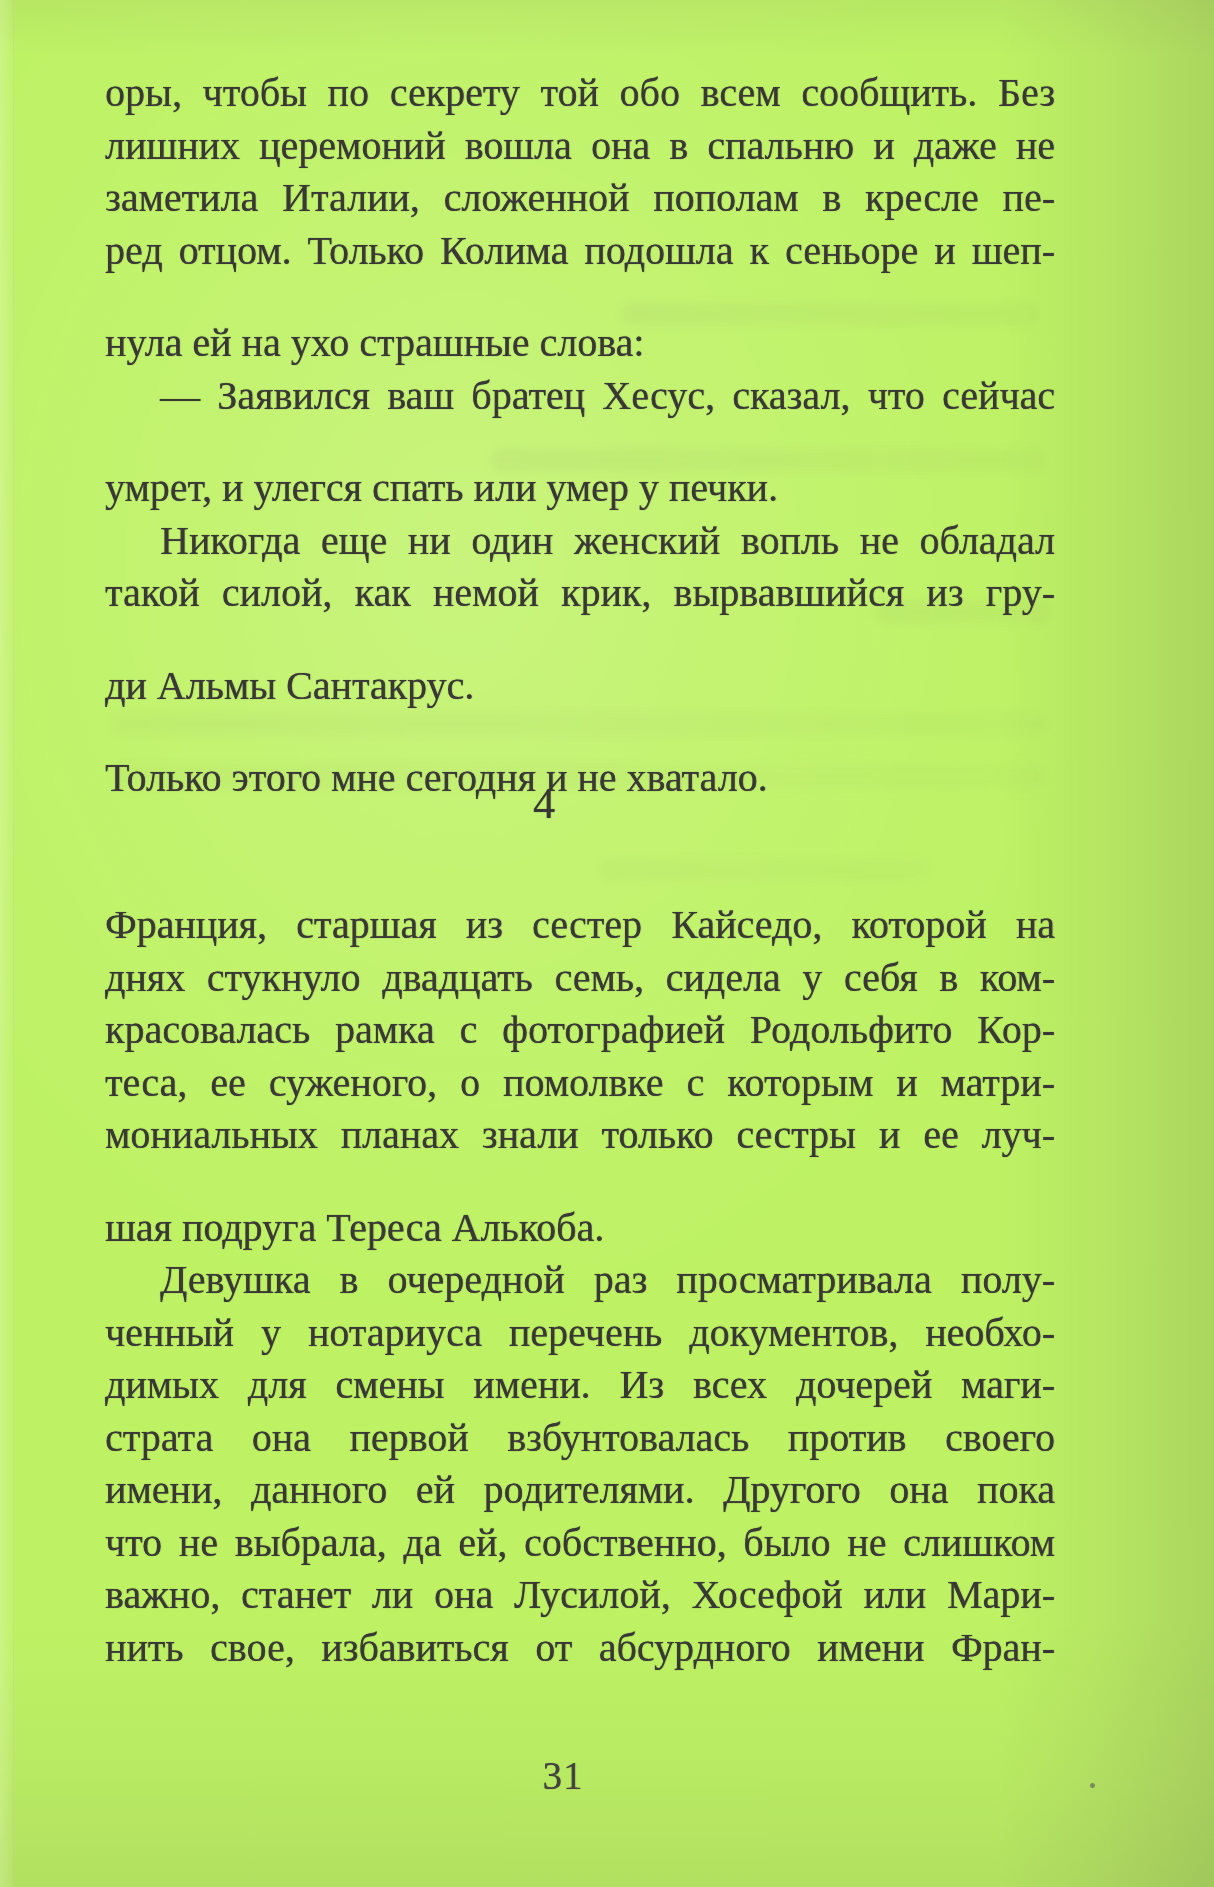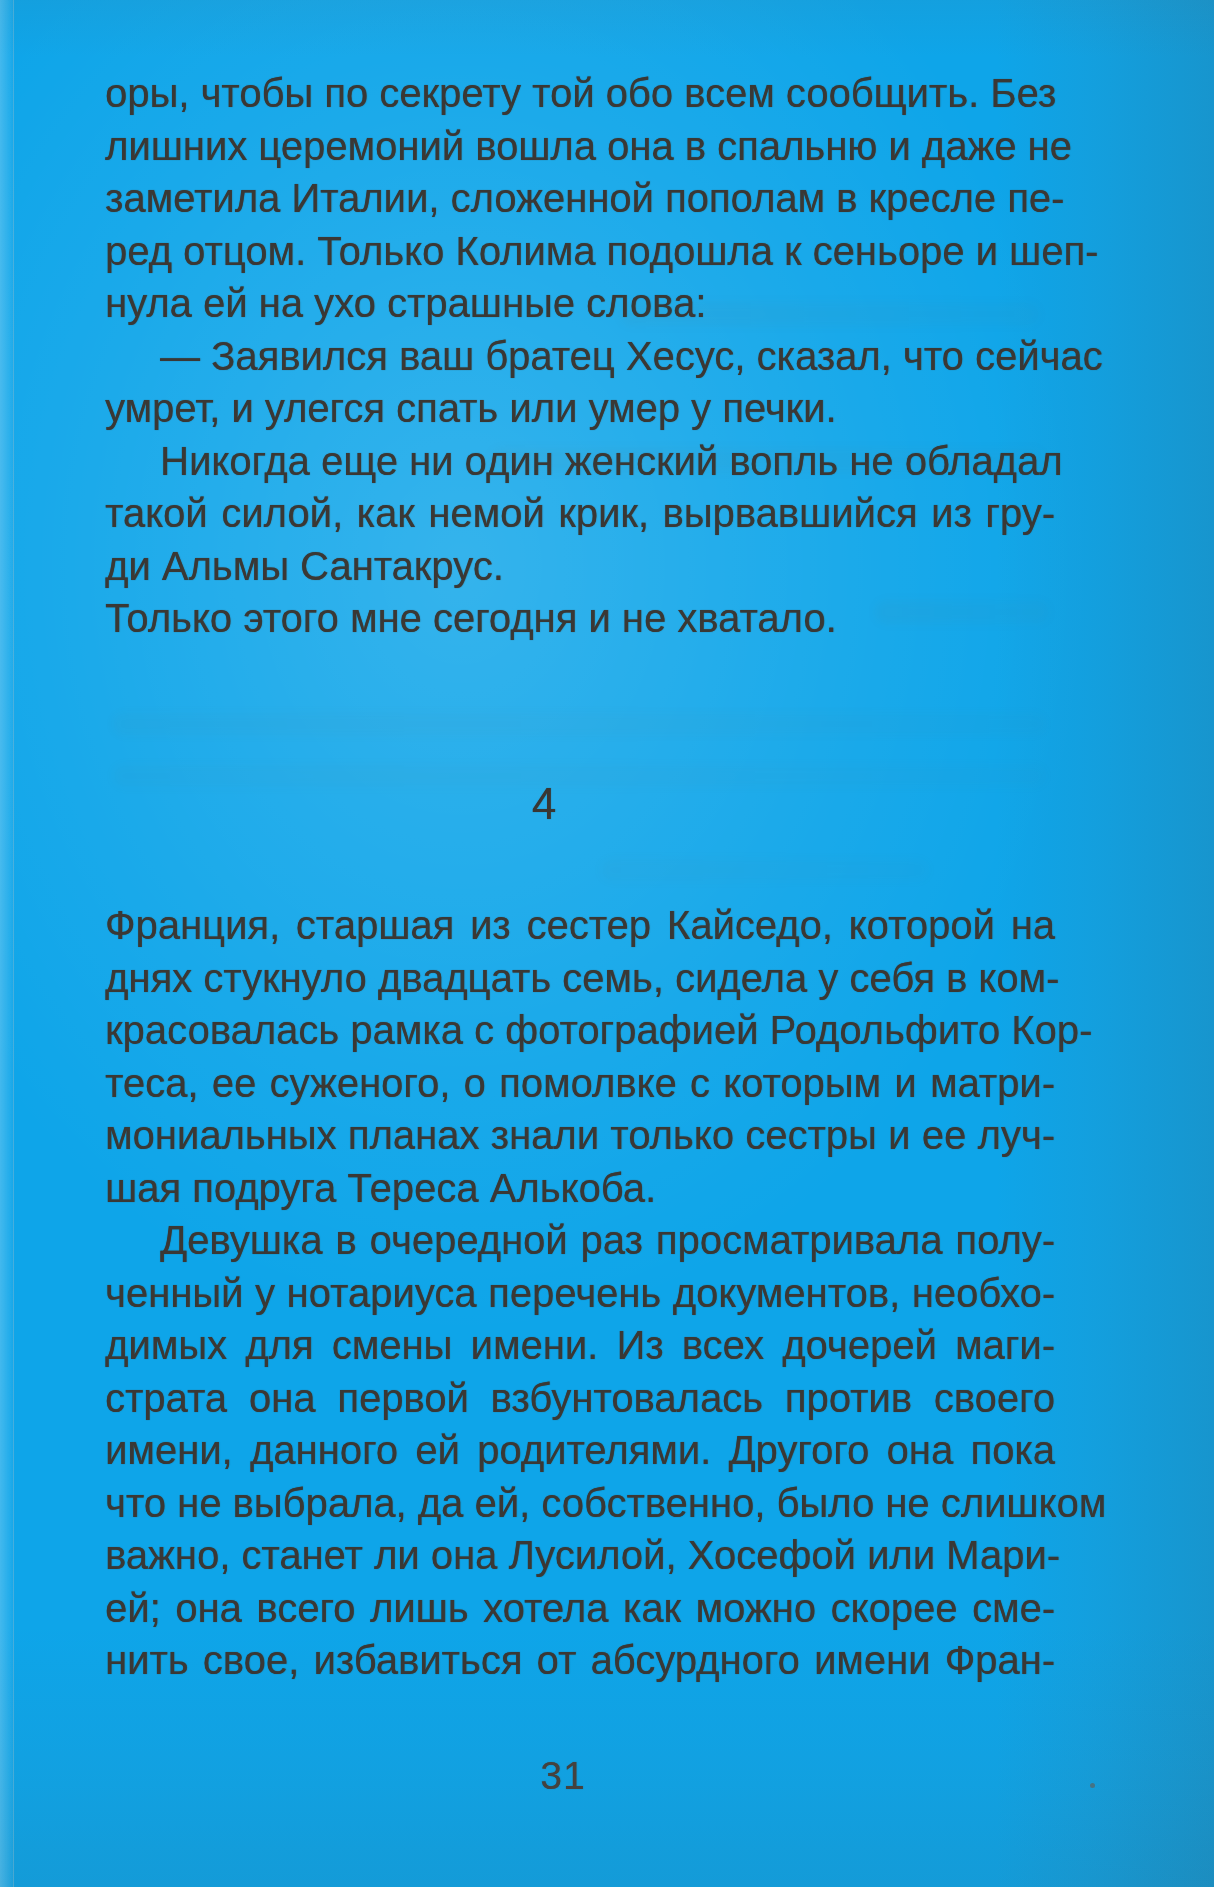--- a/index.html
+++ b/index.html
@@ -1,21 +1,21 @@
 <!DOCTYPE html>
 <html><head>
 <meta charset="utf-8">
 <style>
   html,body{margin:0;padding:0;background:#b8b5b1;}
   .photo{
     position:relative;
     width:1214px;height:1887px;
-    background:#0ea5e9;
+    background:#bef264;
     overflow:hidden;
-    font-family:Liberation Sans, sans-serif;
+    font-family:Liberation Serif, serif;
   }
   
   .shade{position:absolute;inset:0;pointer-events:none;}
   .shade-radial{
     background:radial-gradient(ellipse 900px 1100px at 38% 30%,
       rgba(255,255,255,0.16) 0%, rgba(255,255,255,0.05) 45%, rgba(0,0,0,0) 70%);
   }
   .shade-right{
     background:linear-gradient(to right,
       rgba(0,0,0,0) 0%, rgba(0,0,0,0) 82%,
@@ -49,21 +49,21 @@
   
   .textblock{
     position:absolute;left:105px;width:950px;
     font-size:40px;line-height:52.5px;
     color:#3a3835;
     text-shadow:0.3px 0.3px 0.9px rgba(58,56,53,0.85);
   }
   .para1{top:67px;}
   .para2{top:899px;}
   .line{text-align:justify;text-align-last:justify;white-space:nowrap;}
-  .line.endline{text-align-last:left;}
+  .line.endline{text-align-last:left;margin-top:40px;}
   .line.indent{text-indent:55px;}
   .chapter{
     position:absolute;left:105px;top:778px;width:950px;
     text-align:center;font-size:44px;line-height:52px;
     color:#393734;text-shadow:0.3px 0.3px 0.9px rgba(58,56,53,0.85);
     transform:translateX(-36px);
   }
   .pagenum{
     position:absolute;left:105px;top:1756px;width:950px;
     text-align:center;font-size:39px;line-height:40px;letter-spacing:1px;
@@ -115,20 +115,19 @@
       <div class="line">теса, ее суженого, о помолвке с которым и матри-</div>
       <div class="line">мониальных планах знали только сестры и ее луч-</div>
       <div class="line endline">шая подруга Тереса Алькоба.</div>
       <div class="line indent">Девушка в очередной раз просматривала полу-</div>
       <div class="line">ченный у нотариуса перечень документов, необхо-</div>
       <div class="line">димых для смены имени. Из всех дочерей маги-</div>
       <div class="line">страта она первой взбунтовалась против своего</div>
       <div class="line">имени, данного ей родителями. Другого она пока</div>
       <div class="line">что не выбрала, да ей, собственно, было не слишком</div>
       <div class="line">важно, станет ли она Лусилой, Хосефой или Мари-</div>
-      <div class="line">ей; она всего лишь хотела как можно скорее сме-</div>
       <div class="line">нить свое, избавиться от абсурдного имени Фран-</div>
     </div>
 
   <div class="pagenum">31</div>
 
   <div class="speck"></div>
 </div>
 
 </body></html>

